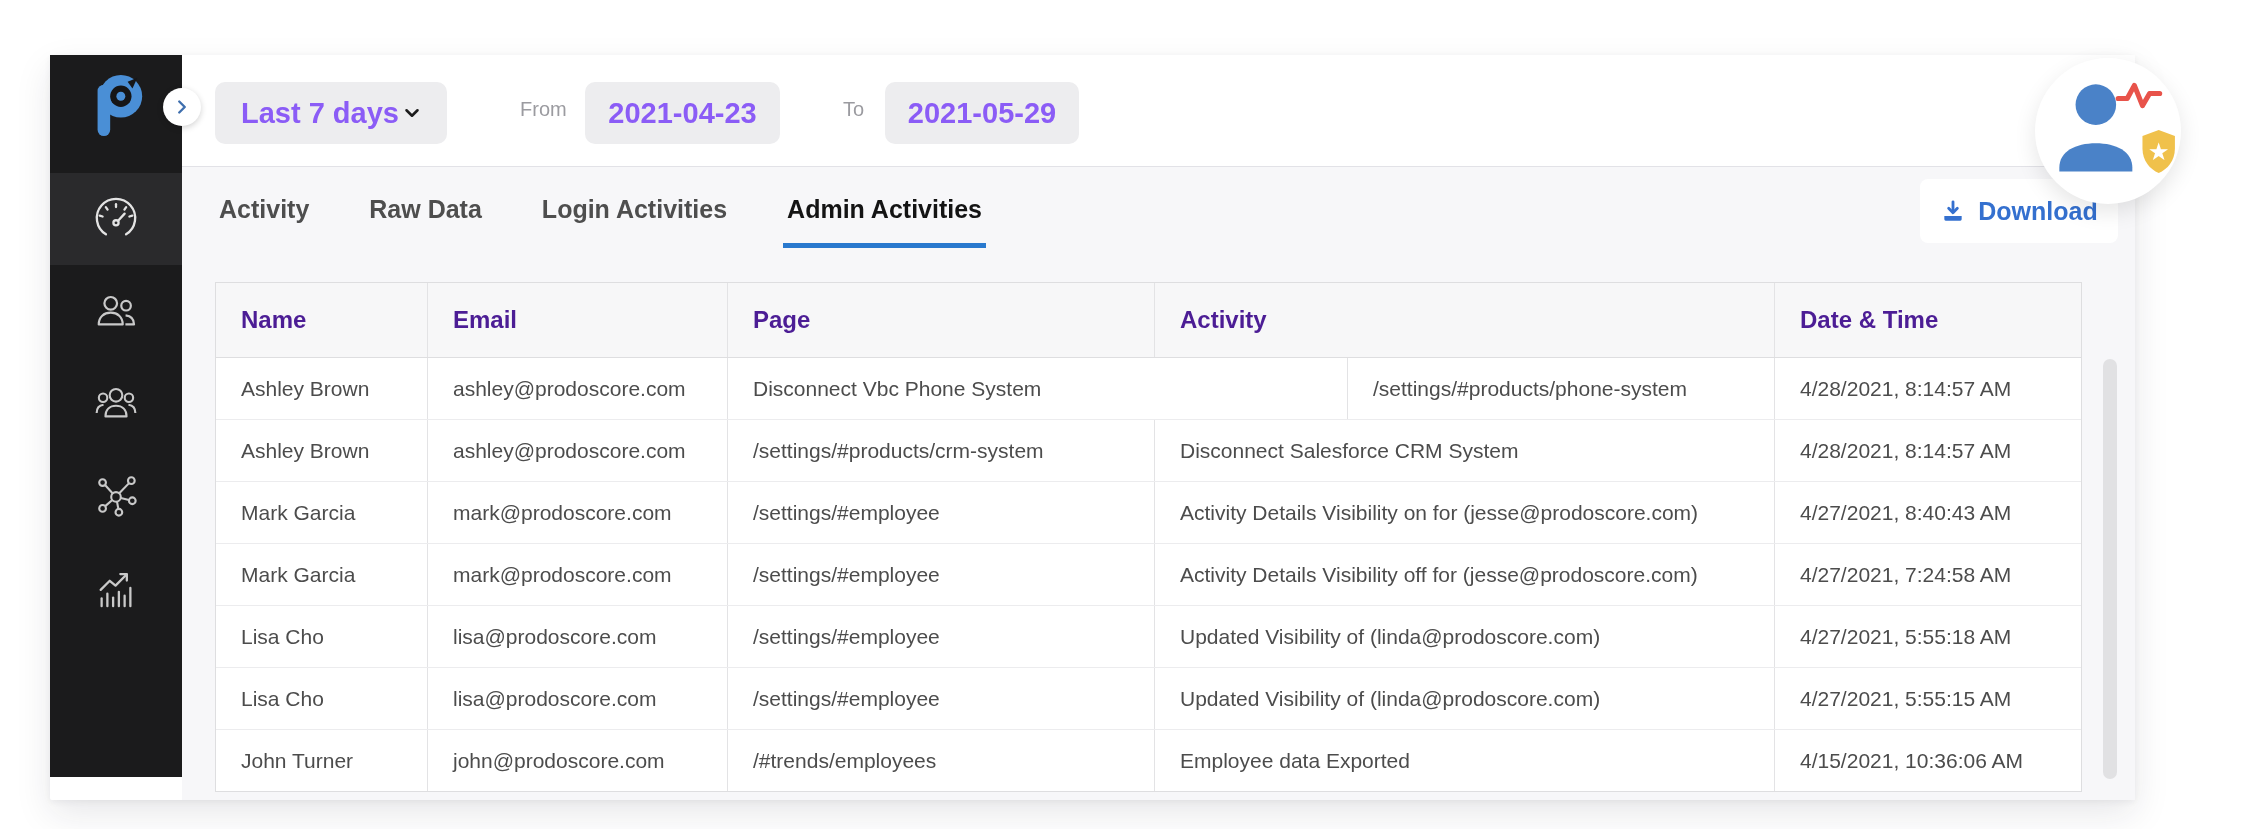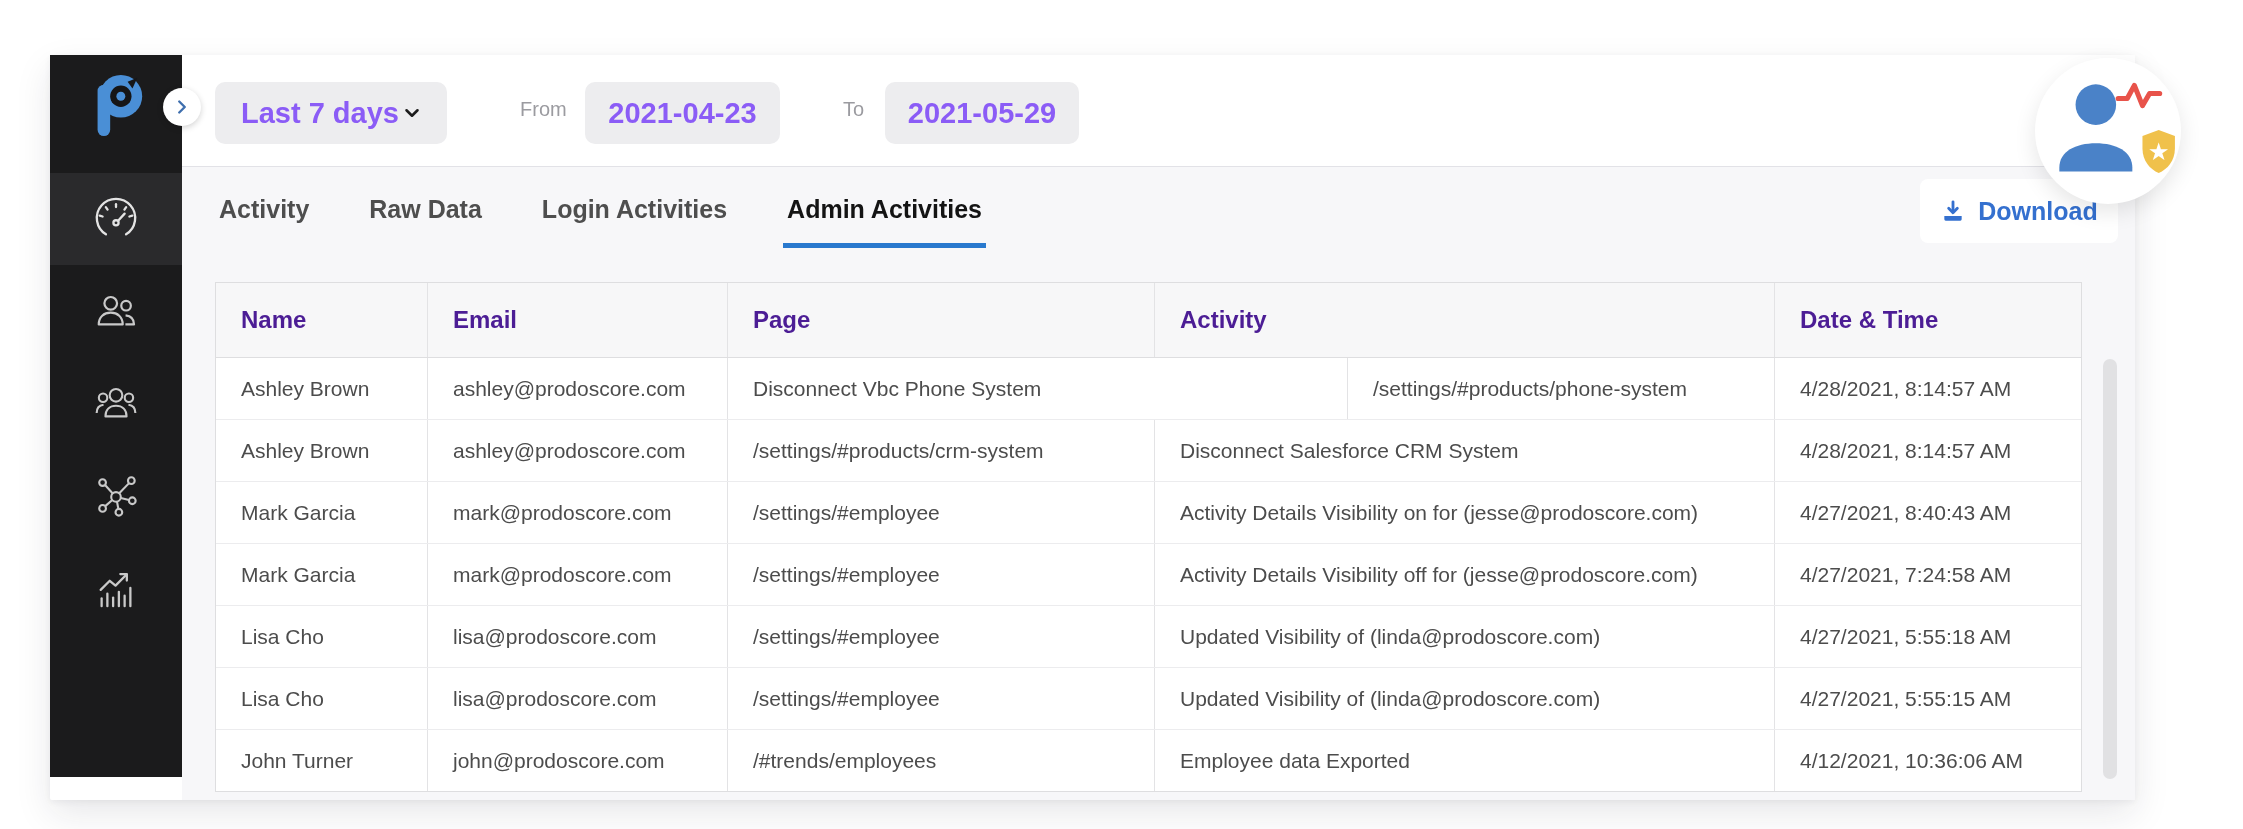--- a/index.html
+++ b/index.html
@@ -249,21 +249,21 @@
               <div class="td c1">lisa@prodoscore.com</div>
               <div class="td c2">/settings/#employee</div>
               <div class="td c3">Updated Visibility of (linda@prodoscore.com)</div>
               <div class="td c4">4/27/2021, 5:55:15 AM</div>
             </div>
             <div class="tr">
               <div class="td c0">John Turner</div>
               <div class="td c1">john@prodoscore.com</div>
               <div class="td c2">/#trends/employees</div>
               <div class="td c3">Employee data Exported</div>
-              <div class="td c4">4/12/2021, 10:36:06 AM</div>
+              <div class="td c4">4/15/2021, 10:36:06 AM</div>
             </div>
           </div>
       </div>
 
       <div class="scroll-thumb"></div>
     </div>
   </div>
 
   <div class="avatar">
     <svg width="146" height="146" viewBox="0 0 144 144">

